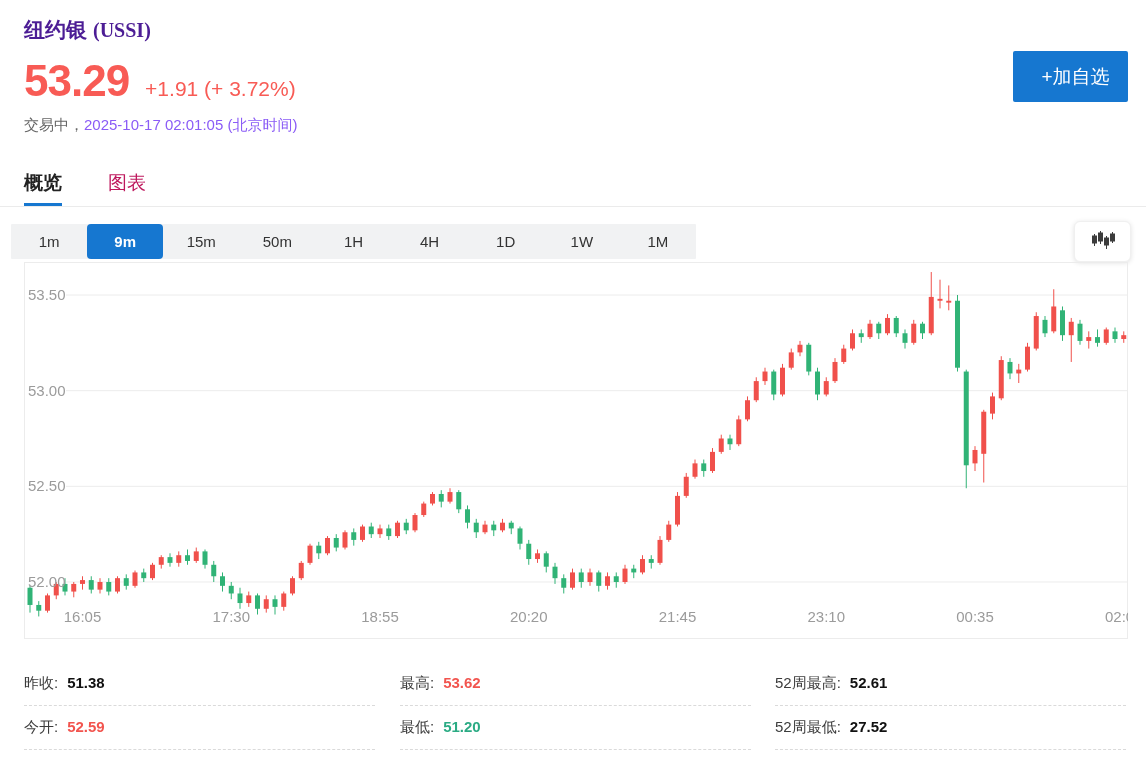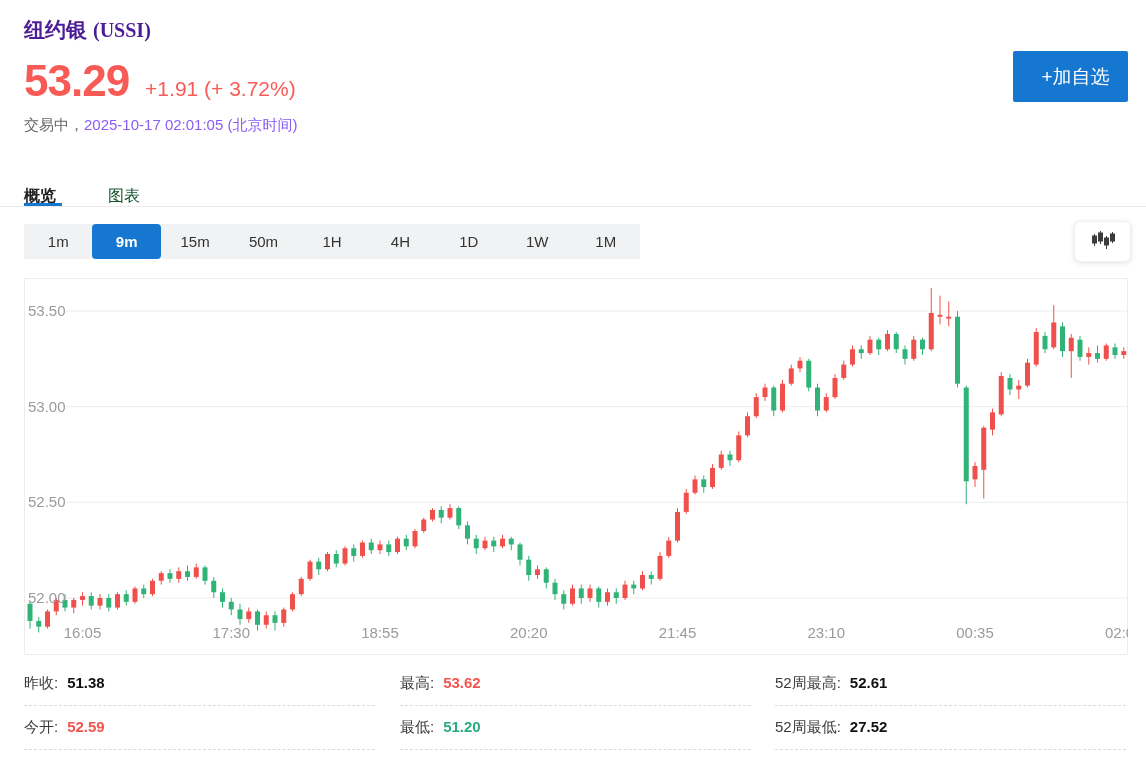--- a/index.html
+++ b/index.html
@@ -12,39 +12,39 @@
   #symbol{font-family:"Liberation Serif","DejaVu Serif",serif;font-size:20px;font-weight:bold;margin-left:6px;}
   #price-row{left:24px;top:56px;display:flex;align-items:baseline;gap:16px;}
   #price-value{font-size:44px;font-weight:bold;color:#f85b55;letter-spacing:-1px;}
   #price-change{font-size:21px;color:#f85b55;}
   #status-row{left:24px;top:116px;font-size:15px;color:#666;}
   #status-row .dim{color:#8b5cf6;}
   #add-watchlist{left:1013px;top:51px;width:115px;height:51px;background:#1677d0;border:none;
        border-radius:2px;color:#fff;font-size:19px;cursor:pointer;font-family:inherit;padding-left:16px;}
 
   
-  .tab{top:170px;font-size:16px;cursor:pointer;margin-top:16px;}
+  .tab{top:170px;font-size:19px;cursor:pointer;}
   #tab-overview{left:24px;font-weight:bold;color:#222;}
-  #tab-chart{left:108px;color:#14532d;}
+  #tab-chart{left:108px;color:#be185d;}
   #tab-divider{left:0;top:206px;width:1146px;border-top:1px solid #ebebeb;}
   #tab-underline{left:24px;top:203px;width:38px;height:3px;background:#1677d0;}
 
   
-  #timeframe-bar{left:24px;top:224px;width:616px;height:35px;background:#f1f2f3;border-radius:1px;
+  #timeframe-bar{left:11px;top:224px;width:685px;height:35px;background:#f1f2f3;border-radius:1px;
        display:flex;align-items:stretch;}
   .tf-btn{flex:1;display:flex;align-items:center;justify-content:center;font-size:15px;color:#333;
        border-radius:4px;margin:1px 0;cursor:pointer;}
   .tf-btn.active{background:#1677d0;color:#fff;font-weight:bold;margin:0;}
 
   #chart-type-button{left:1074px;top:221px;width:55px;height:39px;background:#fff;border-radius:6px;
        border:1px solid #f0f0f0;box-shadow:0 1px 5px rgba(0,0,0,0.12);display:flex;align-items:center;
        justify-content:center;cursor:pointer;}
 
   
-  #chart-wrap{left:24px;top:278px;width:1104px;height:305px;}
+  #chart-wrap{left:24px;top:262px;width:1104px;height:305px;}
   #chart-svg{display:block;}
   #chart-svg text{font-family:"Liberation Sans","DejaVu Sans",sans-serif;font-size:15px;fill:#9b9b9b;}
 
   
   .stat-cell{font-size:15px;white-space:nowrap;}
   .stat-label{color:#3c3c3c;}
   .stat-value{font-weight:bold;margin-left:9px;}
   .c-black{color:#111;} .c-red{color:#f2544e;} .c-green{color:#2bab84;}
   .stat-dash{width:351px;border-top:1px dashed #dadada;height:0;}
 </style>

